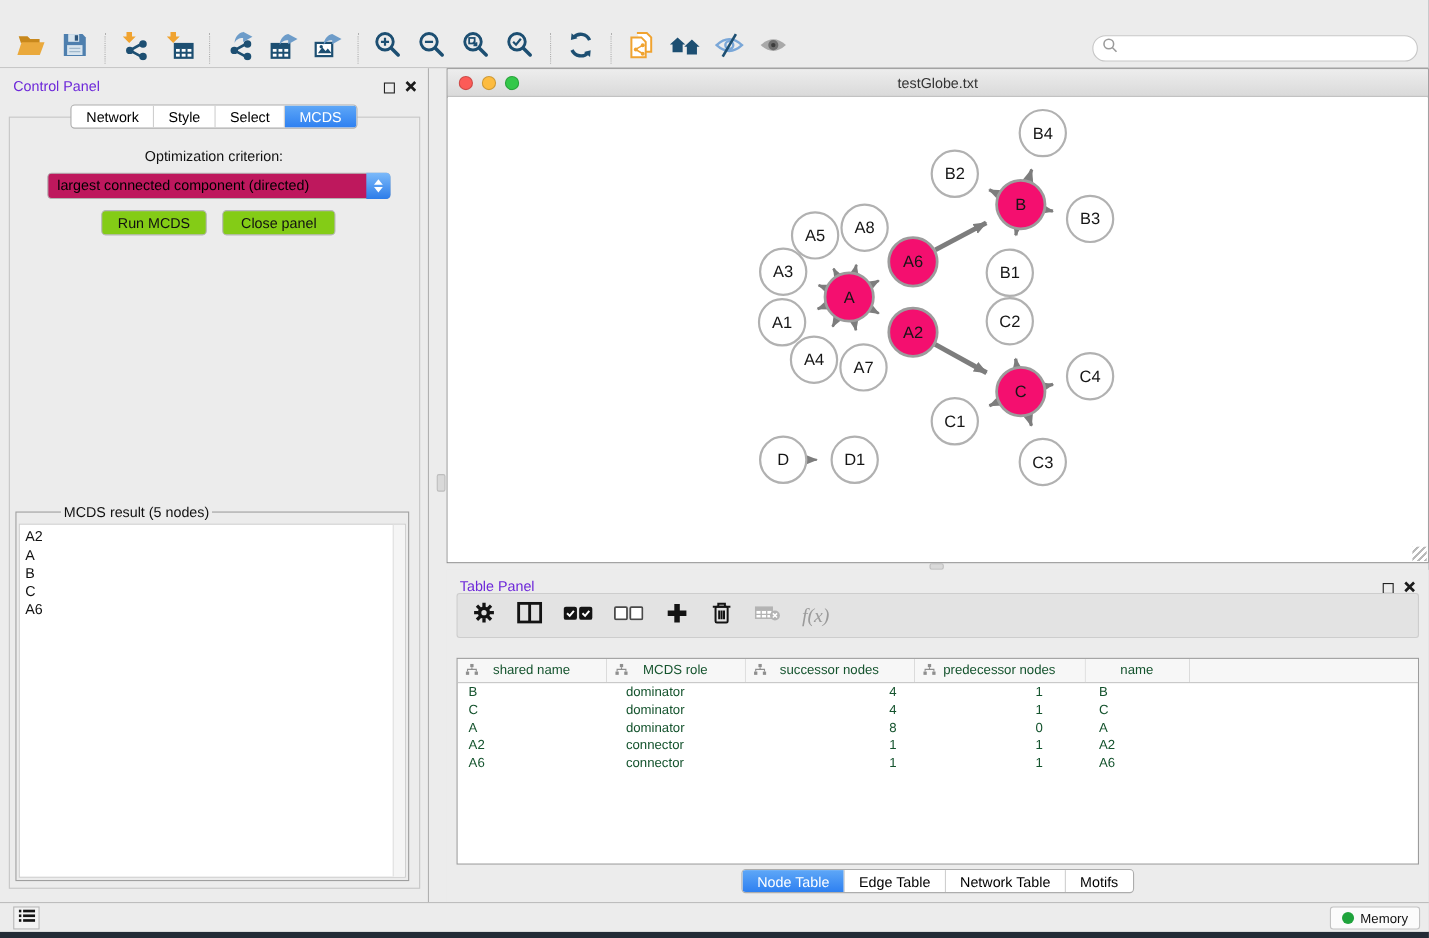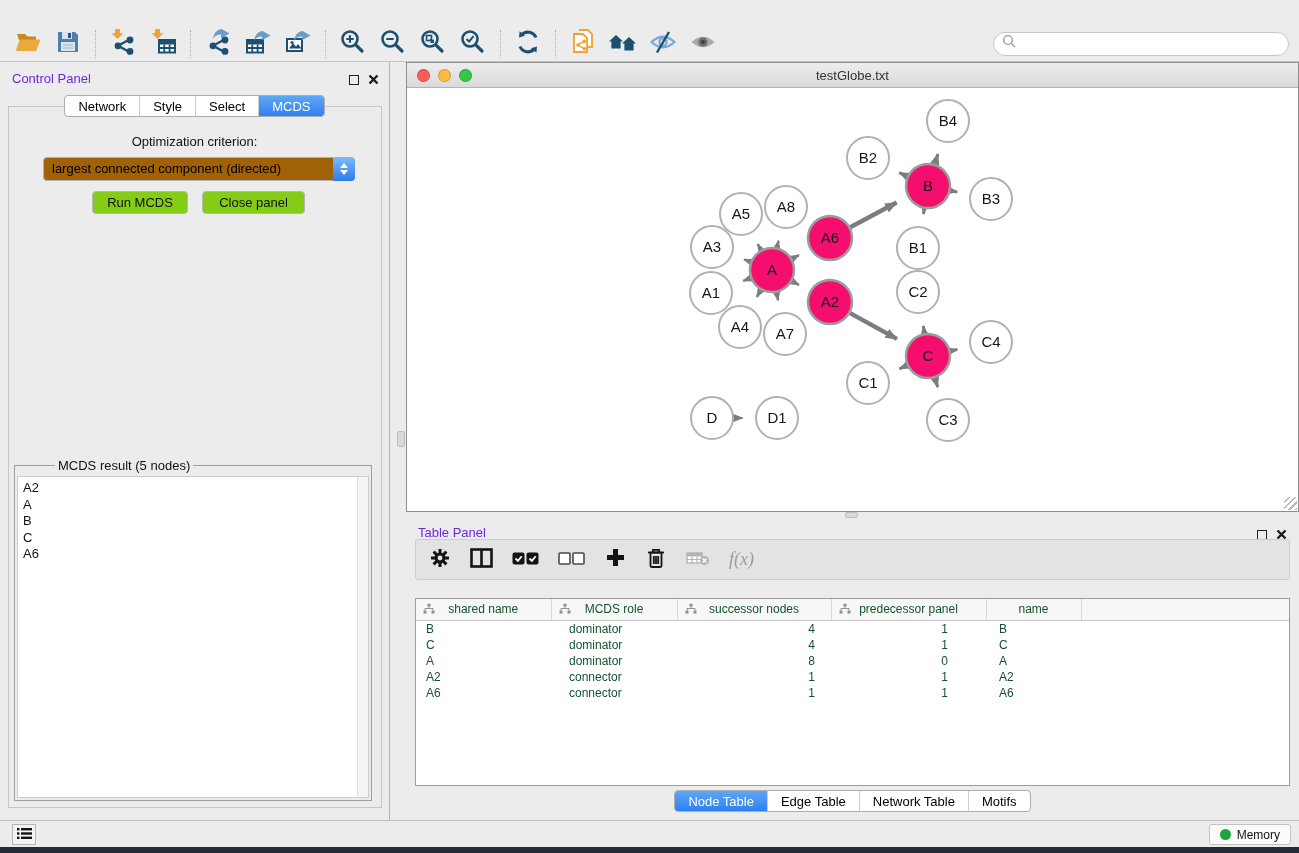--- a/index.html
+++ b/index.html
@@ -45,21 +45,21 @@
 
   
   .control-panel { position:absolute; top:62px; left:0; width:390px; bottom:27px;
     background:#ececec; border-right:1px solid #b0b0b0; }
   .control-panel .panel-title { position:absolute; top:9px; left:12px; }
   .control-panel .panel-ctrls { top:9px; right:10px; }
   .panel-box { position:absolute; left:8px; right:7px; top:44px; bottom:12px;
     border:1px solid #c6c6c6; pointer-events:none; }
   .cp-tabs-wrap { position:absolute; top:33px; left:0; right:0; display:flex; justify-content:center; z-index:2; }
   .opt-label { position:absolute; top:72px; left:0; right:0; text-align:center; font-size:13px; color:#111; }
-  .cp-select { position:absolute; left:43px; top:95px; width:312px; height:24px; background:#a16207;
+  .cp-select { position:absolute; left:43px; top:95px; width:312px; height:24px; background:#be185d;
     border:1px solid #b2b2b2; border-radius:4px; font-size:13px; line-height:22px; padding-left:8px; }
   .cp-spinner { position:absolute; right:-1px; top:-1px; width:22px; height:24px;
     border-radius:0 4px 4px 0; background:linear-gradient(#7cbafa,#2c7ce9);
     display:flex; flex-direction:column; align-items:center; justify-content:center; gap:2px; }
   .cp-spinner i { width:0; height:0; border-left:4px solid transparent; border-right:4px solid transparent; }
   .cp-spinner .up { border-bottom:5px solid #fff; }
   .cp-spinner .dn { border-top:5px solid #fff; }
   .cp-btn { position:absolute; top:129px; height:23px; background:#84cc16; border:1px solid #b6b6b6;
     border-radius:4px; font-size:13px; color:#111; line-height:21px; text-align:center; }
   .result-fs { position:absolute; left:14px; right:17px; top:396px; bottom:19px;
@@ -531,21 +531,21 @@
                   <rect x="4.5" y="0" width="3" height="3" fill="#8f8f8f"></rect>
                   <rect x="0.5" y="7" width="3" height="3" fill="#8f8f8f"></rect>
                   <rect x="8.5" y="7" width="3" height="3" fill="#8f8f8f"></rect>
                   <path d="M6 3v2M2 7V5h8v2" stroke="#8f8f8f" fill="none"></path>
                 </svg><span class="th-label">successor nodes</span></th>
               <th class="c3"><svg class="th-icon" width="12" height="11" viewBox="0 0 12 11">
                   <rect x="4.5" y="0" width="3" height="3" fill="#8f8f8f"></rect>
                   <rect x="0.5" y="7" width="3" height="3" fill="#8f8f8f"></rect>
                   <rect x="8.5" y="7" width="3" height="3" fill="#8f8f8f"></rect>
                   <path d="M6 3v2M2 7V5h8v2" stroke="#8f8f8f" fill="none"></path>
-                </svg><span class="th-label">predecessor panel</span></th>
+                </svg><span class="th-label">predecessor nodes</span></th>
               <th class="c4"><span class="th-label">name</span></th>
               <th></th>
             </tr>
           </thead>
         <tbody id="tbl-body">
             <tr>
               <td class="c0">B</td>
               <td class="c1">dominator</td>
               <td class="c2">4</td>
               <td class="c3">1</td>

